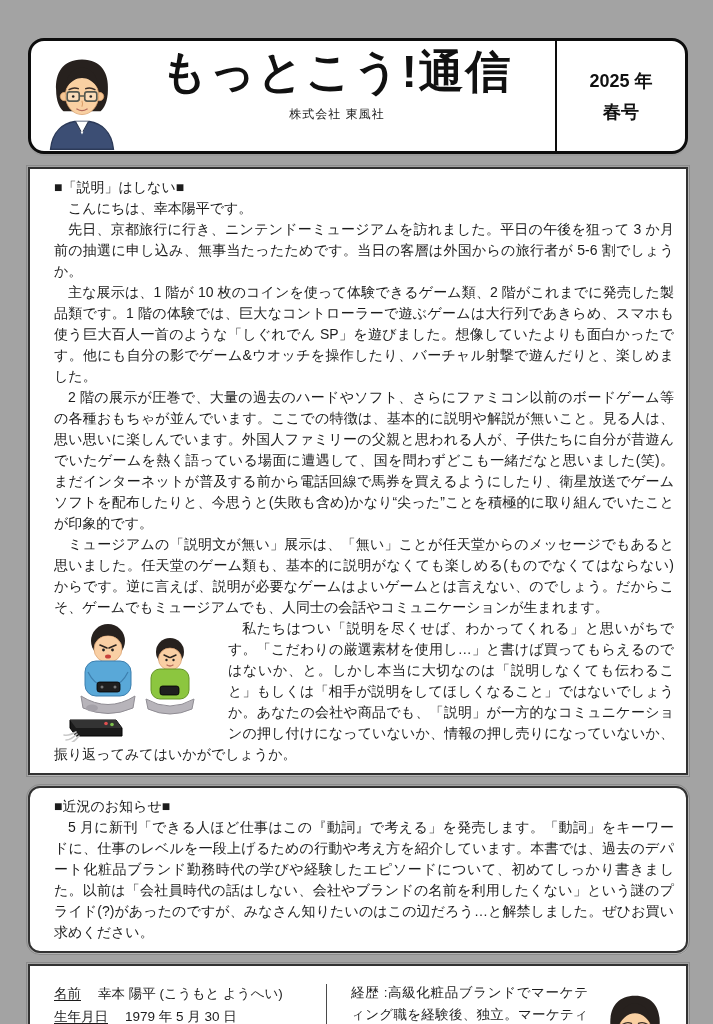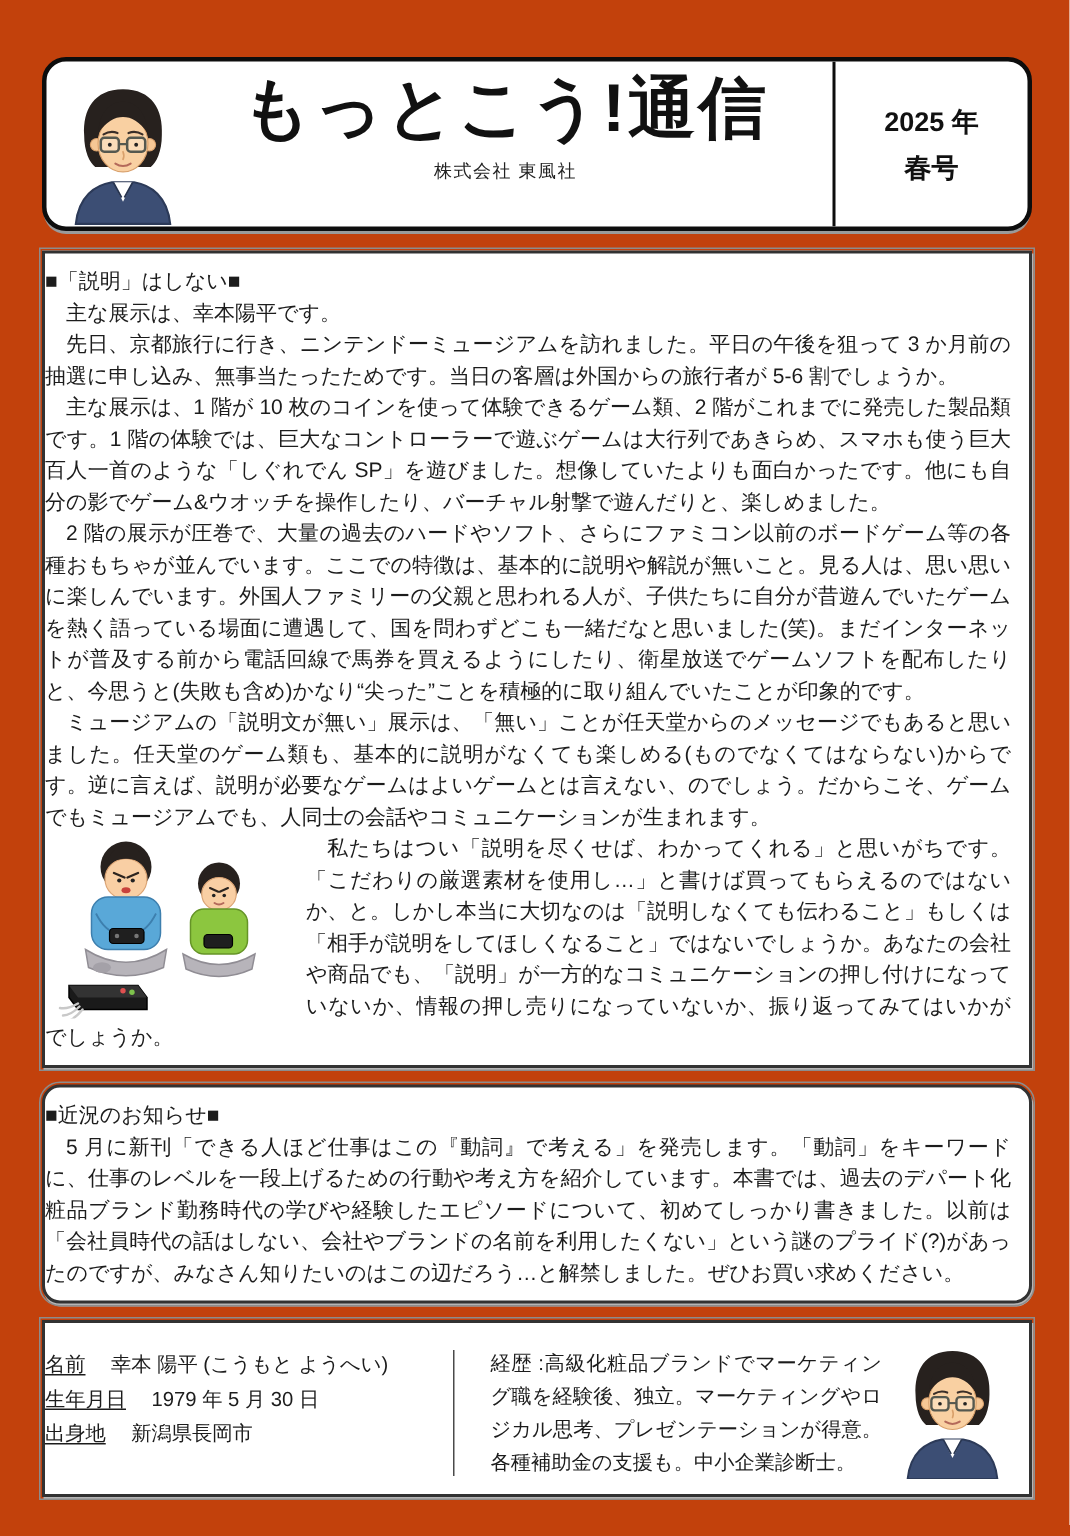--- a/index.html
+++ b/index.html
@@ -1,17 +1,17 @@
 <!DOCTYPE html>
 <html><head>
 <meta charset="utf-8">
 <style>
   html,body{margin:0;padding:0;background:#ffffff;}
   .page{
-    position:relative;width:713px;height:1024px;background:#c2410c;overflow:hidden;
+    position:relative;width:713px;height:1024px;background:#a3a3a3;overflow:hidden;
     font-family:"Liberation Sans","DejaVu Sans",sans-serif;color:#1c1c1c;
   }
   
   .masthead{
     margin:38px 25px 0 28px;height:110px;
     border:3px solid #0d0d0d;border-radius:16px;
     box-shadow:0 3px 0 -1px #9a9a9a;
     display:flex;align-items:stretch;background:#fff;overflow:hidden;
   }
   .masthead-avatar{width:74px;align-self:flex-end;margin:0 0 0 14px;flex:0 0 auto;}
@@ -22,21 +22,21 @@
   .issue-col{
     width:128px;flex:0 0 auto;border-left:2px solid #0d0d0d;
     display:flex;flex-direction:column;align-items:center;justify-content:center;gap:7px;
     font-size:18px;font-weight:700;color:#111;
   }
   
   .box{
     margin:0 25px 0 28px;background:#fff;
     border:2px solid #323232;outline:1px solid #8c8c8c;outline-offset:1px;
     box-shadow:1px 2px 0 #b5b5b5;
-    padding:8px 12px 8px 0;
+    padding:8px 12px 8px 24px;
     font-size:14px;line-height:21px;text-align:justify;
   }
   .box p{margin:0;}
   .indent{text-indent:1em;}
   .article-box{margin-top:13px;}
   .news-box{margin-top:11px;border-radius:12px;}
   .profile-box{margin-top:11px;padding-bottom:10px;}
   
   .wrap-block::after{content:"";display:block;clear:both;}
   .kids-illustration{float:left;width:150px;height:122px;margin:2px 16px 2px 8px;}
@@ -93,21 +93,21 @@
       <div class="nl-company">株式会社 東風社</div>
     </div>
     <div class="issue-col">
       <div>2025 年</div>
       <div>春号</div>
     </div>
   </div>
 
   <div class="box article-box">
     <p>■「説明」はしない■</p>
-    <p class="indent">主な展示は、幸本陽平です。</p>
+    <p class="indent">こんにちは、幸本陽平です。</p>
     <p class="indent">先日、京都旅行に行き、ニンテンドーミュージアムを訪れました。平日の午後を狙って 3 か月前の抽選に申し込み、無事当たったためです。当日の客層は外国からの旅行者が 5-6 割でしょうか。</p>
     <p class="indent">主な展示は、1 階が 10 枚のコインを使って体験できるゲーム類、2 階がこれまでに発売した製品類です。1 階の体験では、巨大なコントローラーで遊ぶゲームは大行列であきらめ、スマホも使う巨大百人一首のような「しぐれでん SP」を遊びました。想像していたよりも面白かったです。他にも自分の影でゲーム&amp;ウオッチを操作したり、バーチャル射撃で遊んだりと、楽しめました。</p>
     <p class="indent">2 階の展示が圧巻で、大量の過去のハードやソフト、さらにファミコン以前のボードゲーム等の各種おもちゃが並んでいます。ここでの特徴は、基本的に説明や解説が無いこと。見る人は、思い思いに楽しんでいます。外国人ファミリーの父親と思われる人が、子供たちに自分が昔遊んでいたゲームを熱く語っている場面に遭遇して、国を問わずどこも一緒だなと思いました(笑)。まだインターネットが普及する前から電話回線で馬券を買えるようにしたり、衛星放送でゲームソフトを配布したりと、今思うと(失敗も含め)かなり“尖った”ことを積極的に取り組んでいたことが印象的です。</p>
     <p class="indent">ミュージアムの「説明文が無い」展示は、「無い」ことが任天堂からのメッセージでもあると思いました。任天堂のゲーム類も、基本的に説明がなくても楽しめる(ものでなくてはならない)からです。逆に言えば、説明が必要なゲームはよいゲームとは言えない、のでしょう。だからこそ、ゲームでもミュージアムでも、人同士の会話やコミュニケーションが生まれます。</p>
     <div class="wrap-block">
       <div class="kids-illustration">
         <svg viewBox="0 0 150 122">
 
           <circle cx="46" cy="21" r="17" fill="#27211e"></circle>
           <ellipse cx="46" cy="29" rx="14" ry="13.5" fill="#f9cfa4" stroke="#dca575" stroke-width="0.8"></ellipse>

